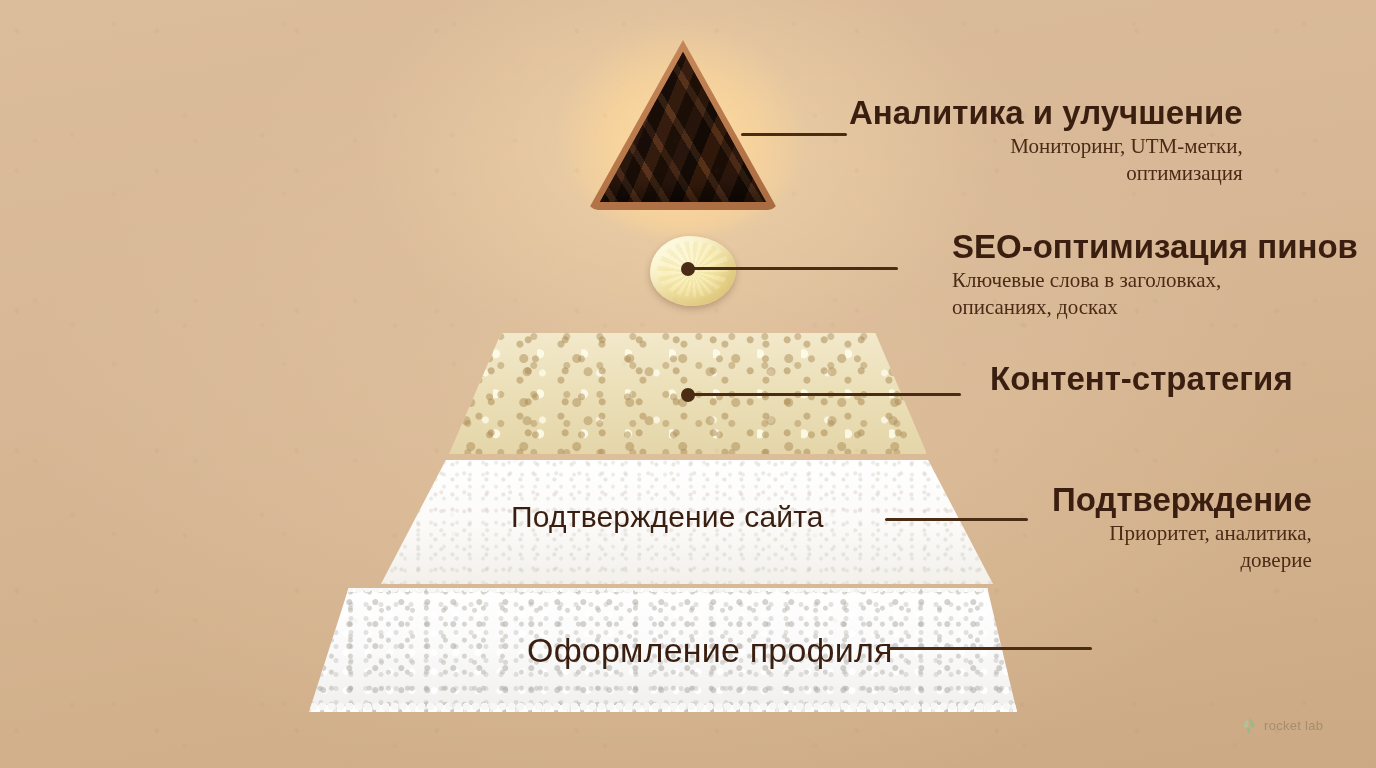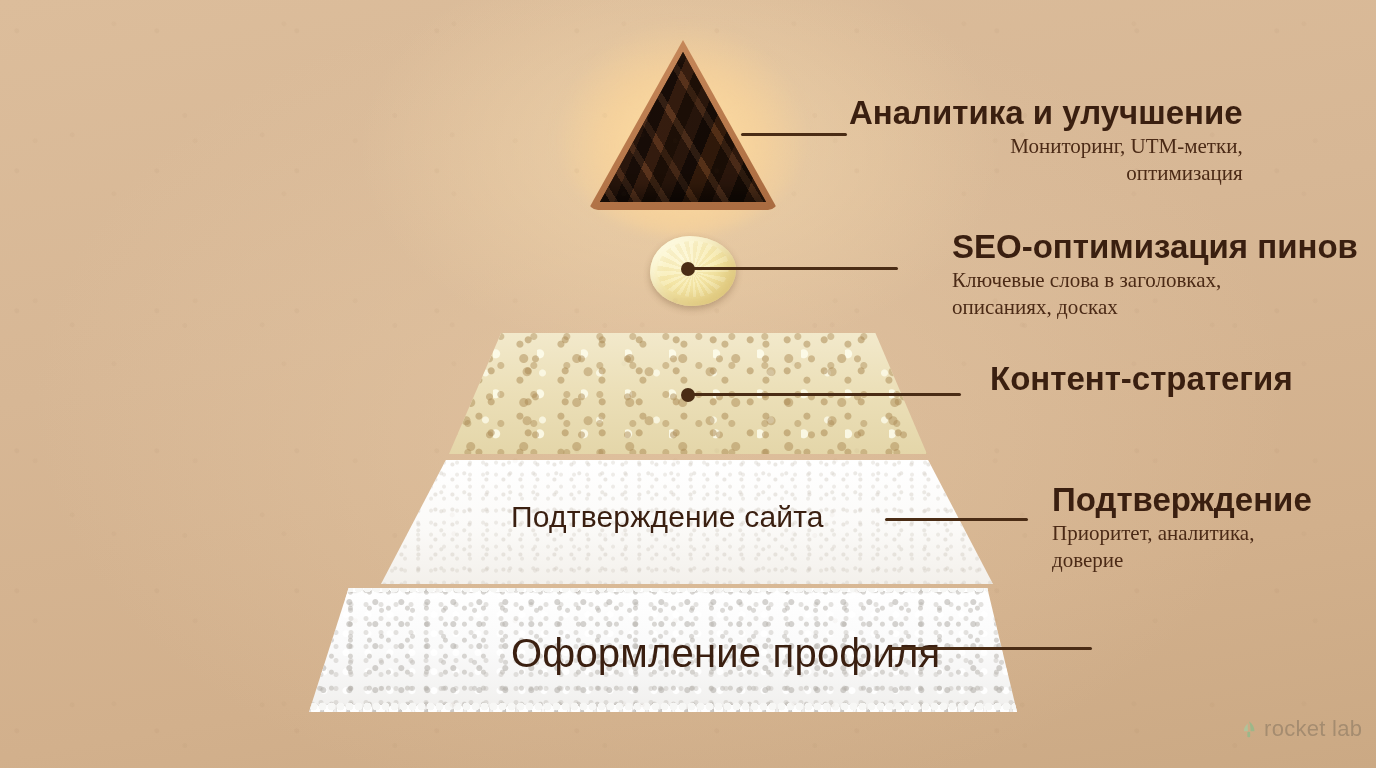--- a/index.html
+++ b/index.html
@@ -153,21 +153,21 @@
   }
   #l5 .crumb-edge2.top{ top:-4px; }
   #l5 .crumb-edge2.bot{ bottom:-4px; }
 
   
   .inlay{
     position:absolute; color:#3a1f10;
     font-weight:400; letter-spacing:.2px; white-space:nowrap;
   }
   #inlay-l4{ left:511px; top:500px; font-size:30px; }
-  #inlay-l5{ left:511px; top:631px; font-size:40px; }
+  #inlay-l5{ left:527px; top:631px; font-size:34px; }
 
   
   .conn{ position:absolute; height:3px; background:#4a2c15; border-radius:2px; }
   .dot{ position:absolute; width:14px; height:14px; border-radius:50%; background:#4a2c15; }
 
   
   .lbl{ position:absolute; }
   .lbl .t{
     color:#3a1f10; font-weight:700; white-space:nowrap;
     line-height:1.02;
@@ -186,21 +186,21 @@
   #lbl4 .t{ font-size:33px; }
   #lbl5{ left:1094px; top:610px; }
   #lbl5 .t{ font-size:33px; }
 
   
   #wm{
     position:absolute; left:1240px; top:716px;
     display:flex; align-items:center; gap:7px; opacity:.62;
   }
   #wm .mark{ width:17px; height:19px; display:block; }
-  #wm .wt{ font-size:22px; color:#8d7a63; letter-spacing:.3px; }
+  #wm .wt{ font-size:13px; color:#8d7a63; letter-spacing:.3px; }
 </style>
 </head>
 <body>
 
 <div id="stage">
 
   <div id="l1-glow" class="layer"></div>
   <div id="l1-tri" class="layer">
     <div id="l1-choc" style="position:absolute;left:12px;top:12px;"></div>
   </div>
@@ -244,21 +244,21 @@
     <div class="s" style="white-space:pre-line;">Ключевые слова в заголовках,
 описаниях, досках</div>
   </div>
 
   <div class="lbl" id="lbl3">
     <div class="t">Контент-стратегия</div>
   </div>
 
   <div class="lbl" id="lbl4">
     <div class="t">Подтверждение</div>
-    <div class="s" style="white-space:pre-line;">Приоритет, аналитика,
+    <div class="s" style="white-space:pre-line;text-align:right;">Приоритет, аналитика,
 доверие</div>
   </div>
 
   <div class="lbl" id="lbl5">
   </div>
 
   <div id="wm">
     <svg class="mark" viewBox="0 0 20 22">
       <path d="M10.5 1.2 C14.8 4.2 17.2 8.6 17.0 13.0 L12.4 13.0 C12.6 8.8 11.9 4.8 10.5 1.2 Z" fill="#7fbf8c"></path>
       <path d="M9.0 4.0 C6.0 7.0 4.4 10.0 4.6 13.0 L9.4 13.0 C9.1 10.0 9.0 7.0 9.0 4.0 Z" fill="#9ed3a8"></path>

